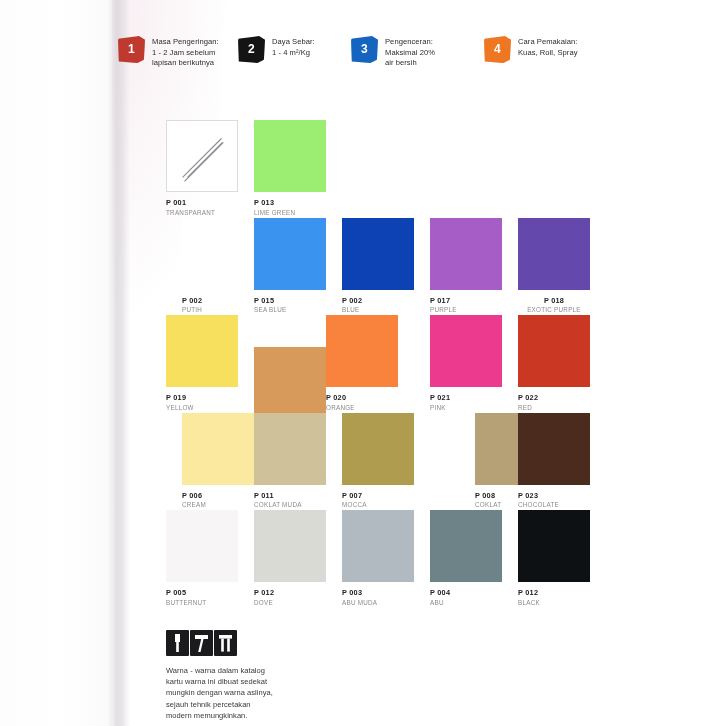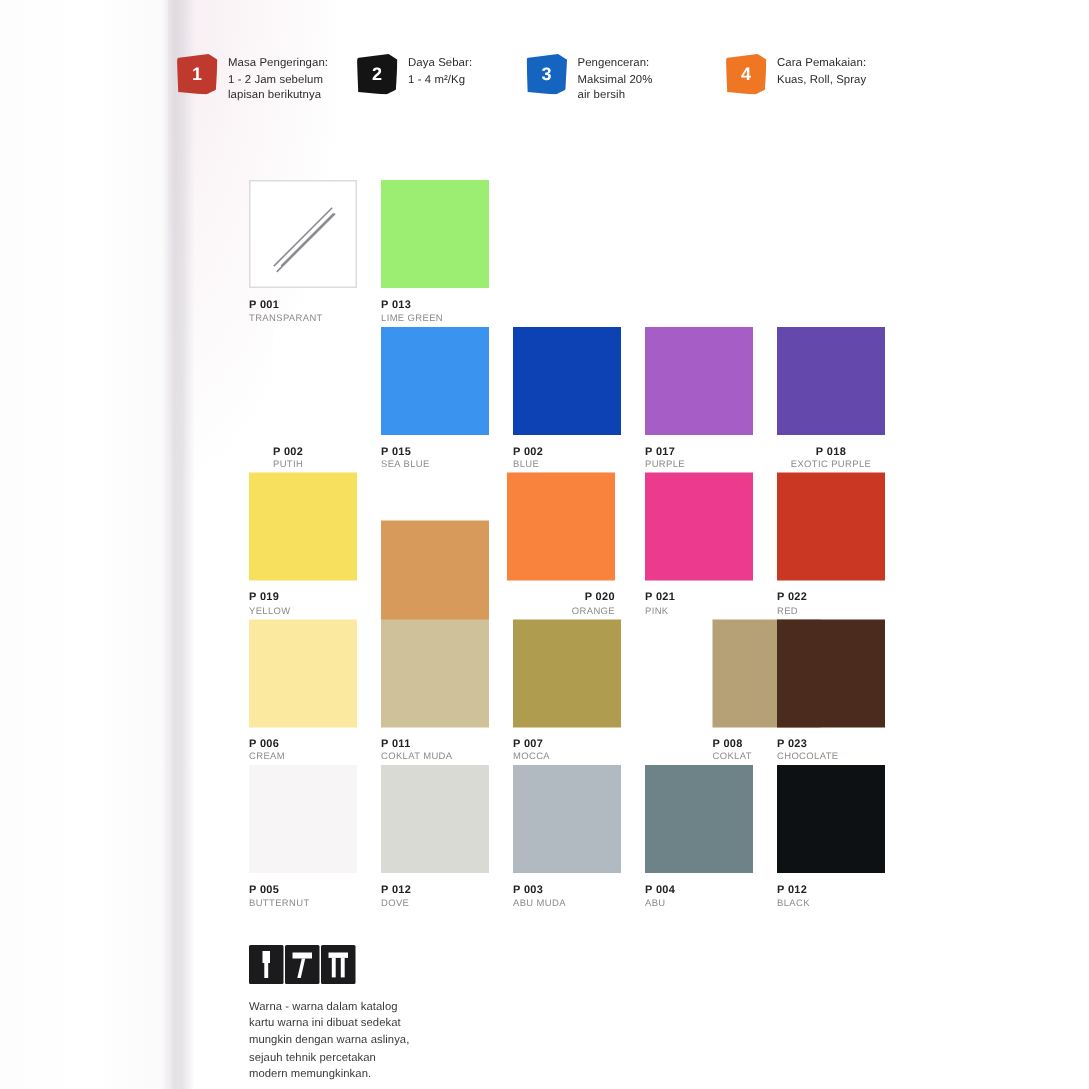--- a/index.html
+++ b/index.html
@@ -273,38 +273,38 @@
           <div class="cell" style="left: 0px;">
             <div class="swatch" style="background: rgb(247, 224, 94);"></div>
             <div class="cell-code">P 019</div>
             <div class="cell-name">YELLOW</div>
           </div>
           <div class="cell" style="left: 88px; margin-top: 32px;">
             <div class="swatch" style="background: rgb(216, 154, 91);"></div>
             <div class="cell-code">P 009</div>
             <div class="cell-name">BALI</div>
           </div>
-          <div class="cell" style="left: 172px; text-align: right;">
+          <div class="cell" style="left: 160px;">
             <div class="swatch" style="background: rgb(249, 130, 61);"></div>
             <div class="cell-code">P 020</div>
             <div class="cell-name">ORANGE</div>
           </div>
           <div class="cell" style="left: 264px;">
             <div class="swatch" style="background: rgb(236, 59, 142);"></div>
             <div class="cell-code">P 021</div>
             <div class="cell-name">PINK</div>
           </div>
           <div class="cell" style="left: 352px;">
             <div class="swatch" style="background: rgb(202, 55, 34);"></div>
             <div class="cell-code">P 022</div>
             <div class="cell-name">RED</div>
           </div>
         </div>
         <div class="grid-row">
-          <div class="cell" style="left: 0px;">
+          <div class="cell" style="left: 16px;">
             <div class="swatch" style="background: rgb(250, 233, 159);"></div>
             <div class="cell-code">P 006</div>
             <div class="cell-name">CREAM</div>
           </div>
           <div class="cell" style="left: 88px;">
             <div class="swatch" style="background: rgb(207, 193, 153);"></div>
             <div class="cell-code">P 011</div>
             <div class="cell-name">COKLAT MUDA</div>
           </div>
           <div class="cell" style="left: 176px;">

